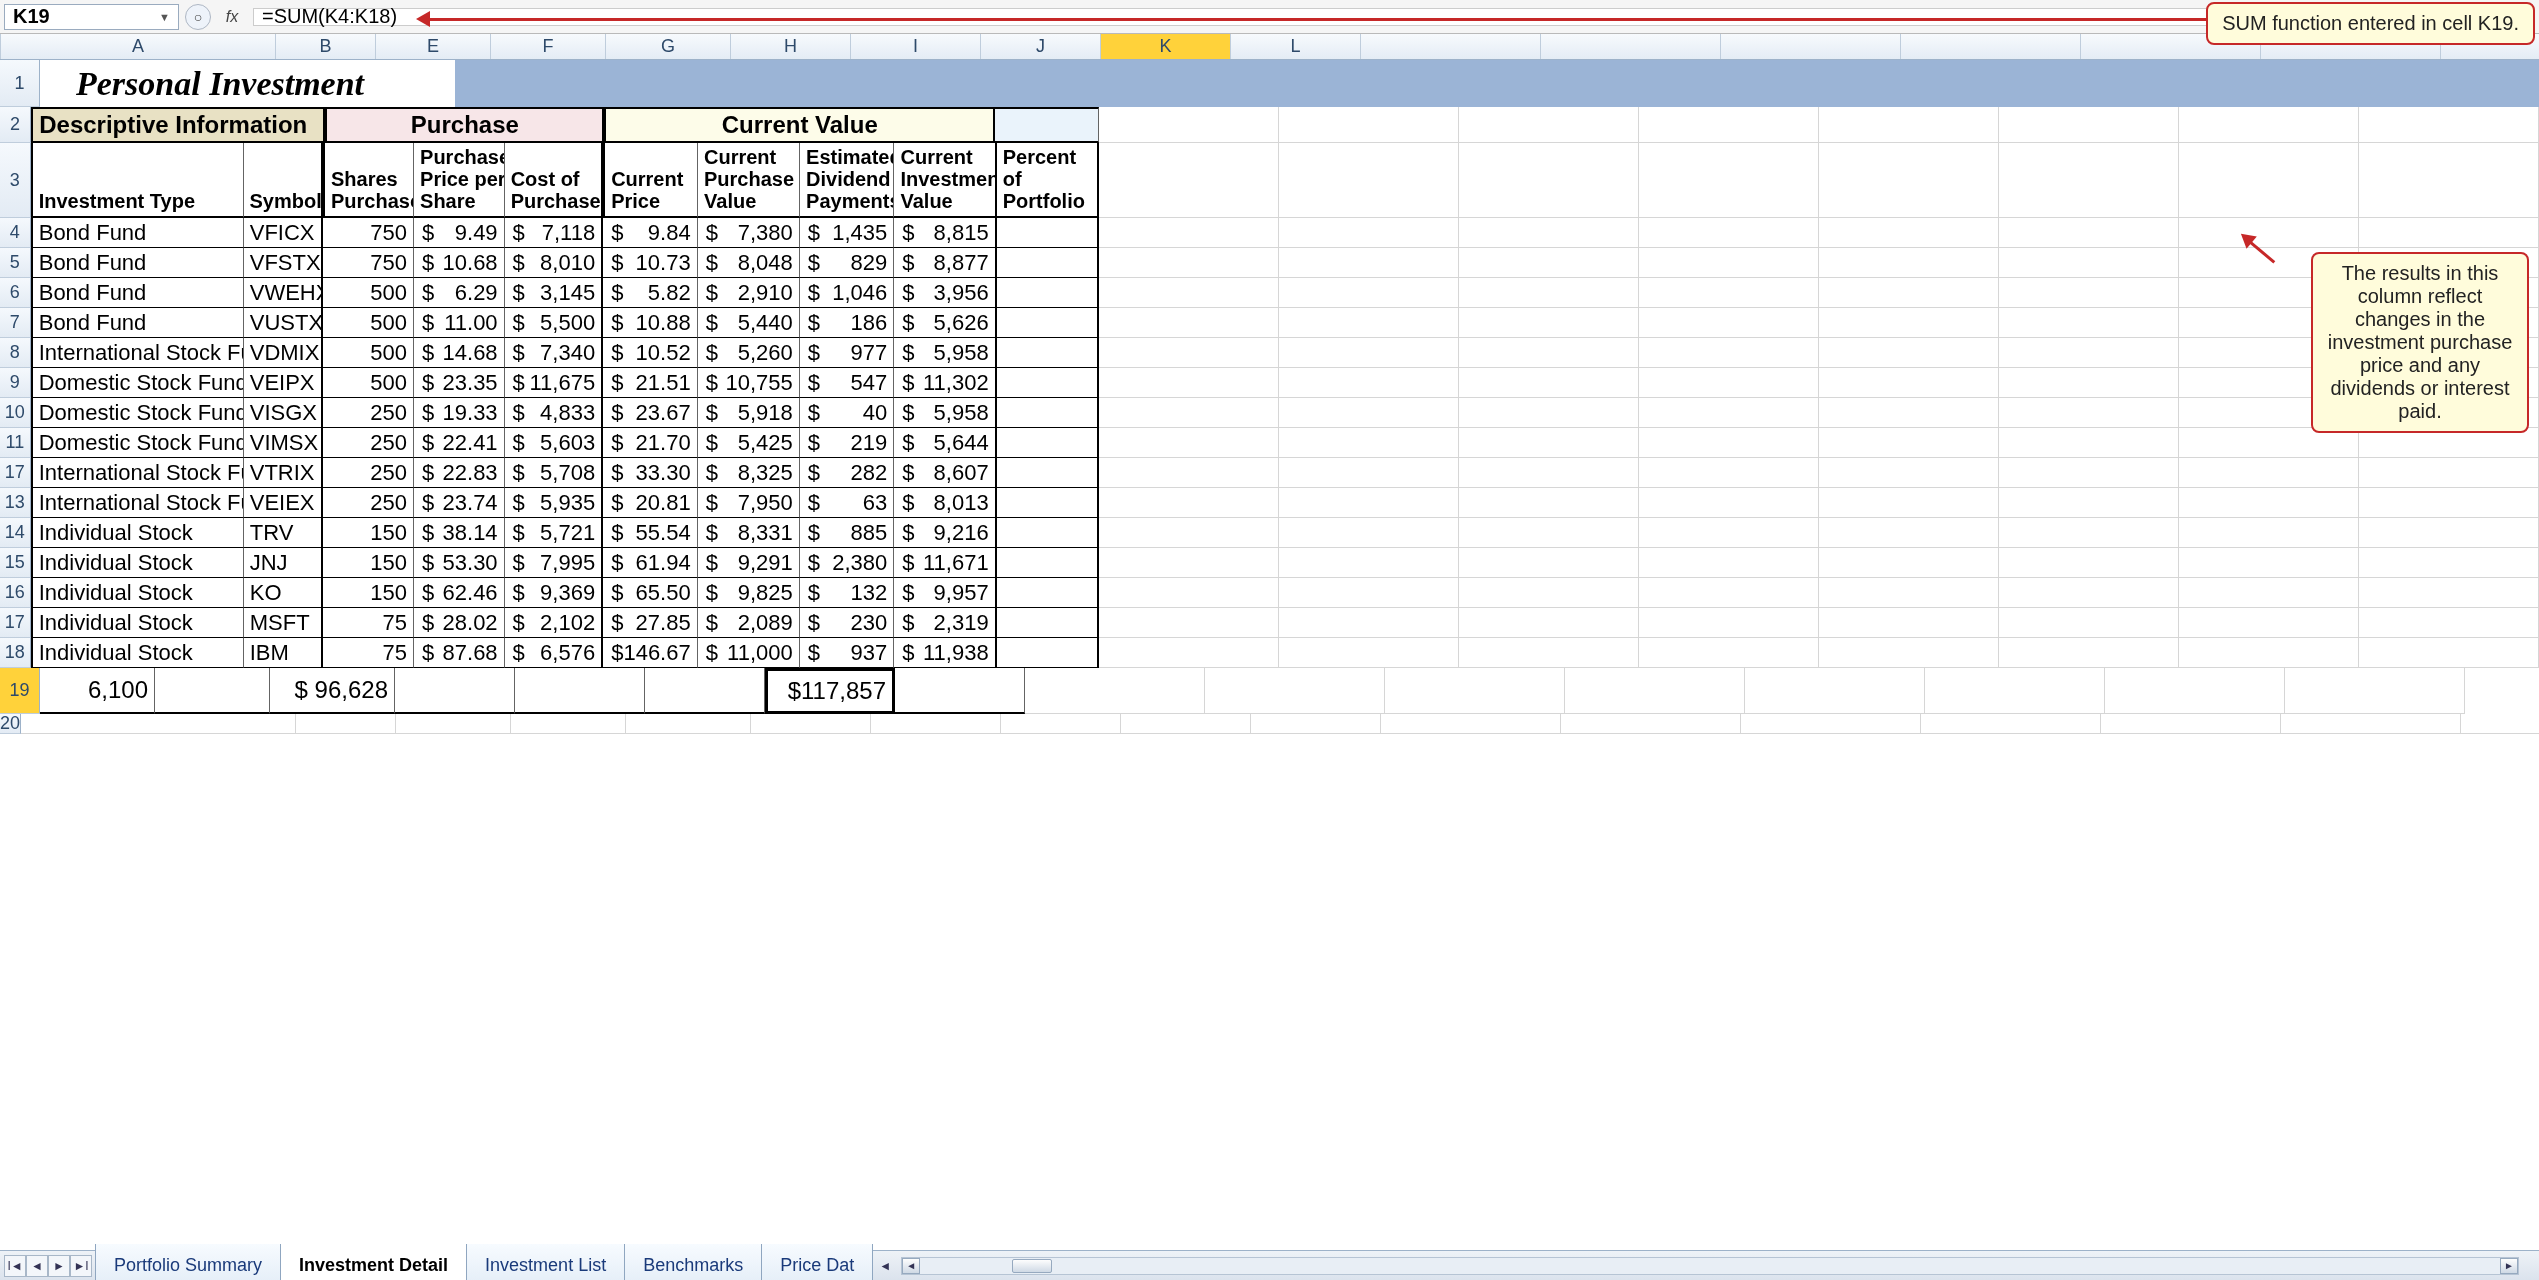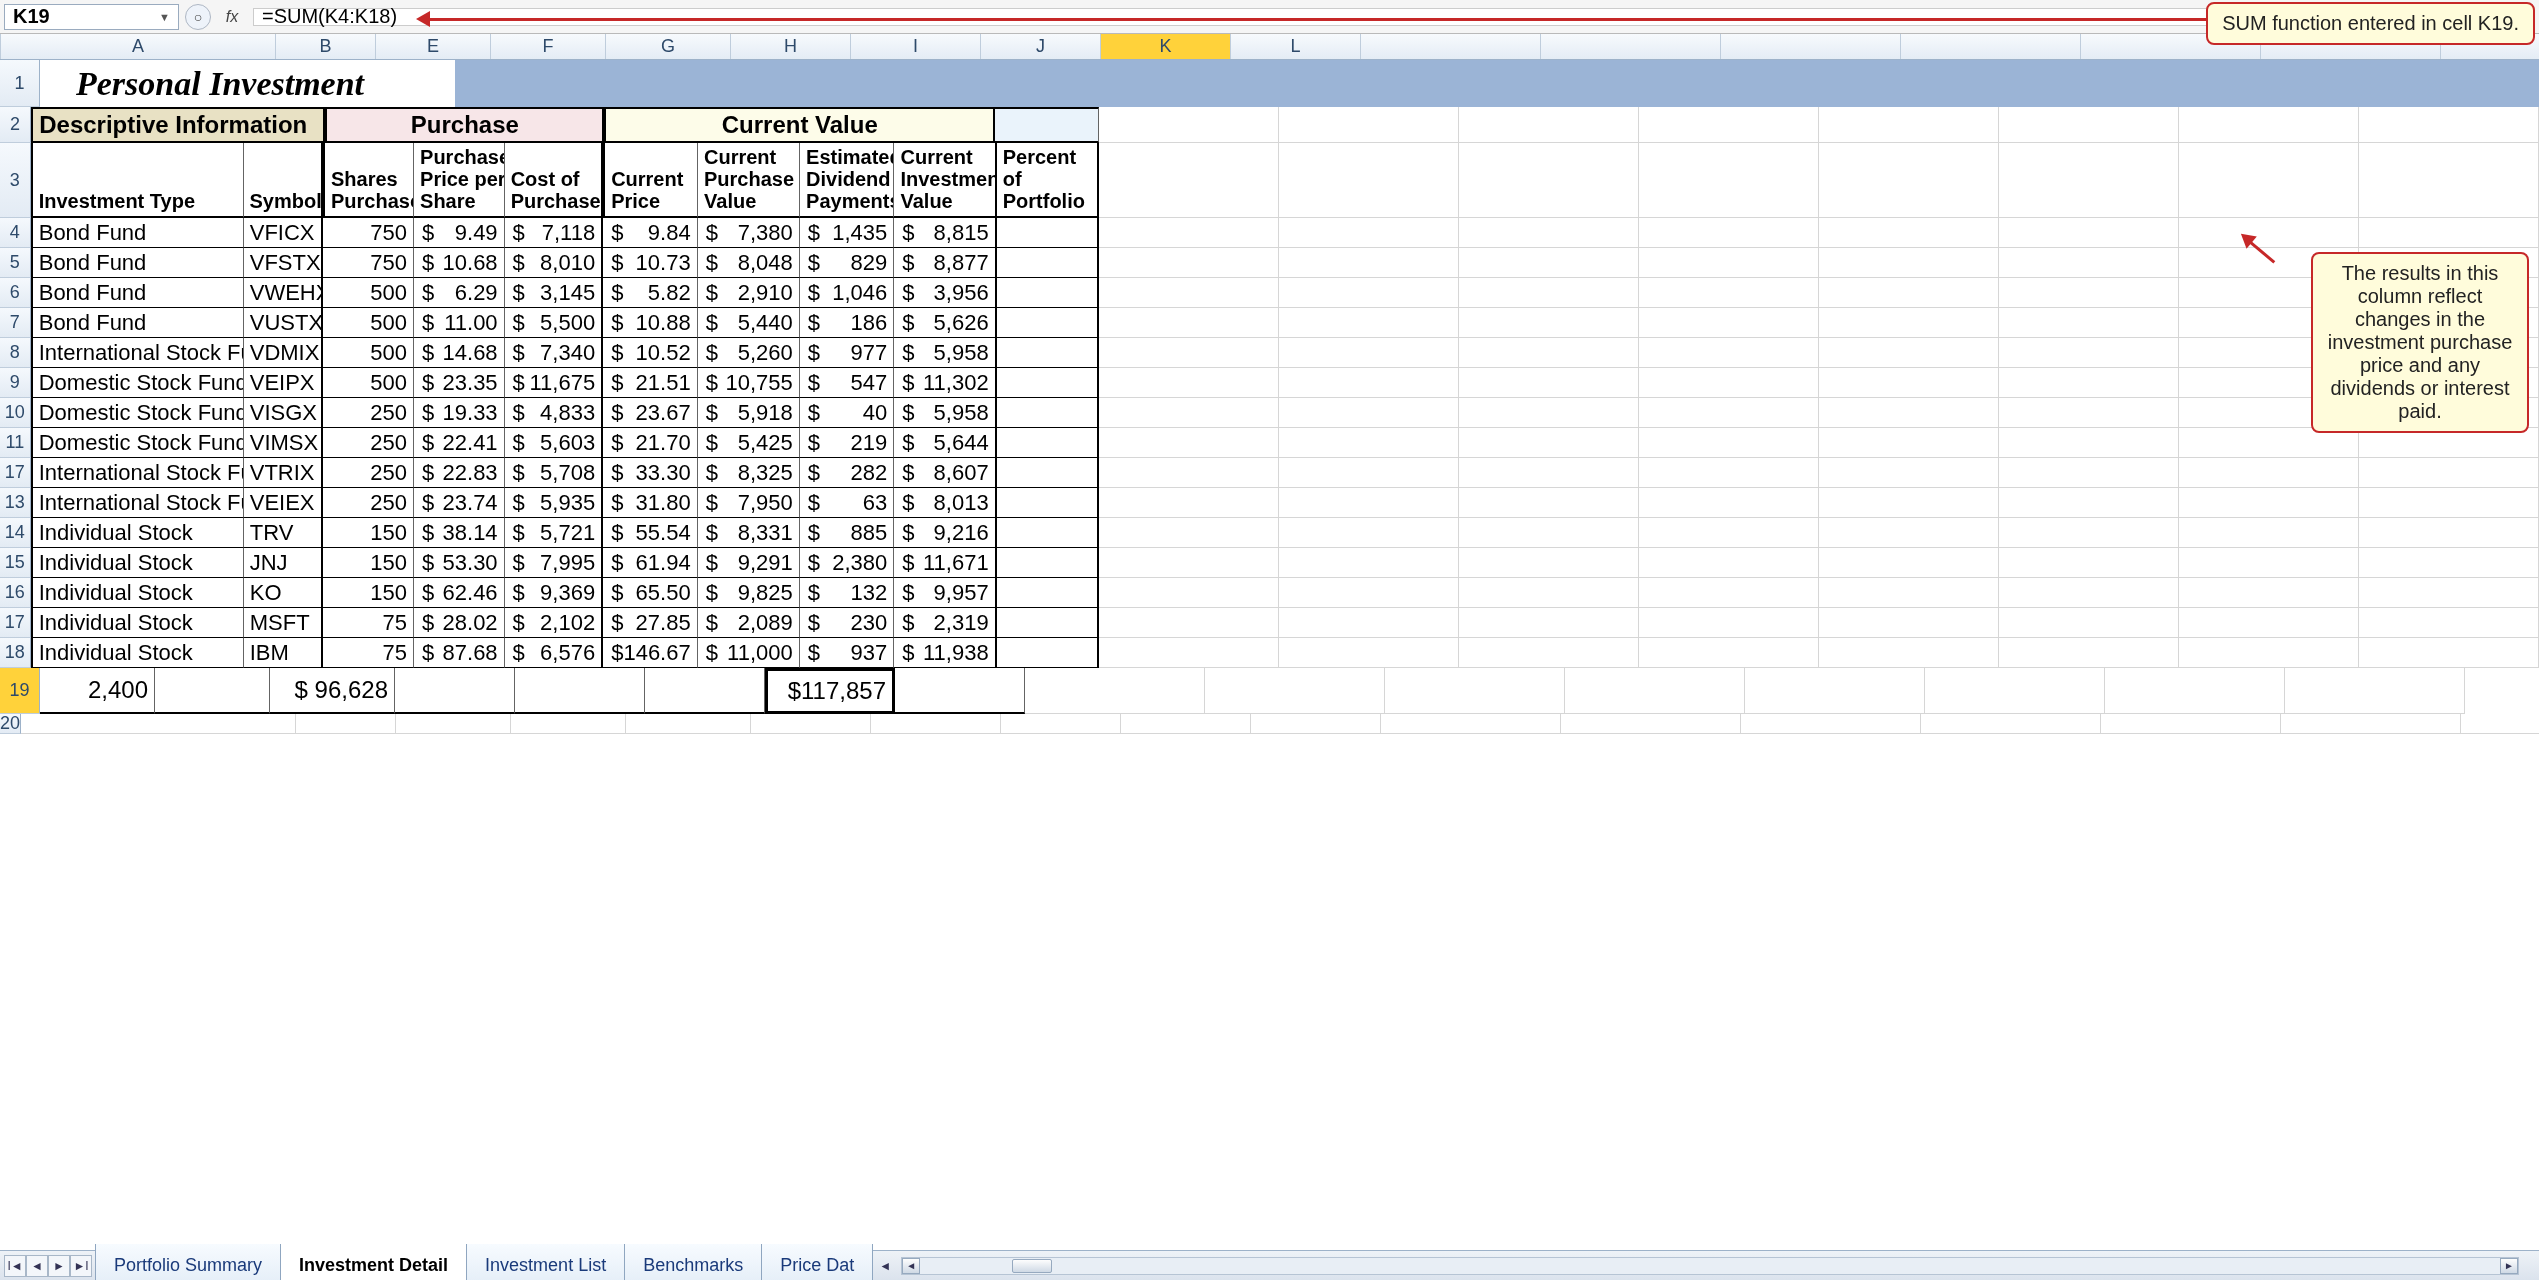--- a/index.html
+++ b/index.html
@@ -554,21 +554,21 @@
     <div class="cell wF money">
         <span class="ds">$</span>
         <span class="val">23.74</span>
       </div>
     <div class="cell wG colG money">
         <span class="ds">$</span>
         <span class="val">5,935</span>
       </div>
     <div class="cell wH money">
         <span class="ds">$</span>
-        <span class="val">31.80</span>
+        <span class="val">20.81</span>
       </div>
     <div class="cell wI money">
         <span class="ds">$</span>
         <span class="val">7,950</span>
       </div>
     <div class="cell wJ money">
         <span class="ds">$</span>
         <span class="val">63</span>
       </div>
     <div class="cell wK colK money">
@@ -787,21 +787,21 @@
         <div class="extra-cell wRest" style="height:30px"></div>
         <div class="extra-cell wRest" style="height:30px"></div>
         <div class="extra-cell wRest" style="height:30px"></div>
         <div class="extra-cell wRest" style="height:30px"></div>
         <div class="extra-cell wRest" style="height:30px"></div>
         <div class="extra-cell wRest" style="height:30px"></div>
       </div>
   </div>
     <div class="row total-row" style="height:46px">
   <div class="rowh sel" style="height:46px">19</div>
-  <div class="cell wE num tval">2,400</div>
+  <div class="cell wE num tval">6,100</div>
   <div class="cell wF tval"></div>
   <div class="cell wG colG tval num">$ 96,628</div>
   <div class="cell wH tval"></div>
   <div class="cell wI tval"></div>
   <div class="cell wJ tval"></div>
   <div class="cell wK colK tval num selcell">$117,857</div>
   <div class="cell wL colL tval"></div>
   <div class="extra-cols">
         <div class="extra-cell wRest" style="height:46px"></div>
         <div class="extra-cell wRest" style="height:46px"></div>

